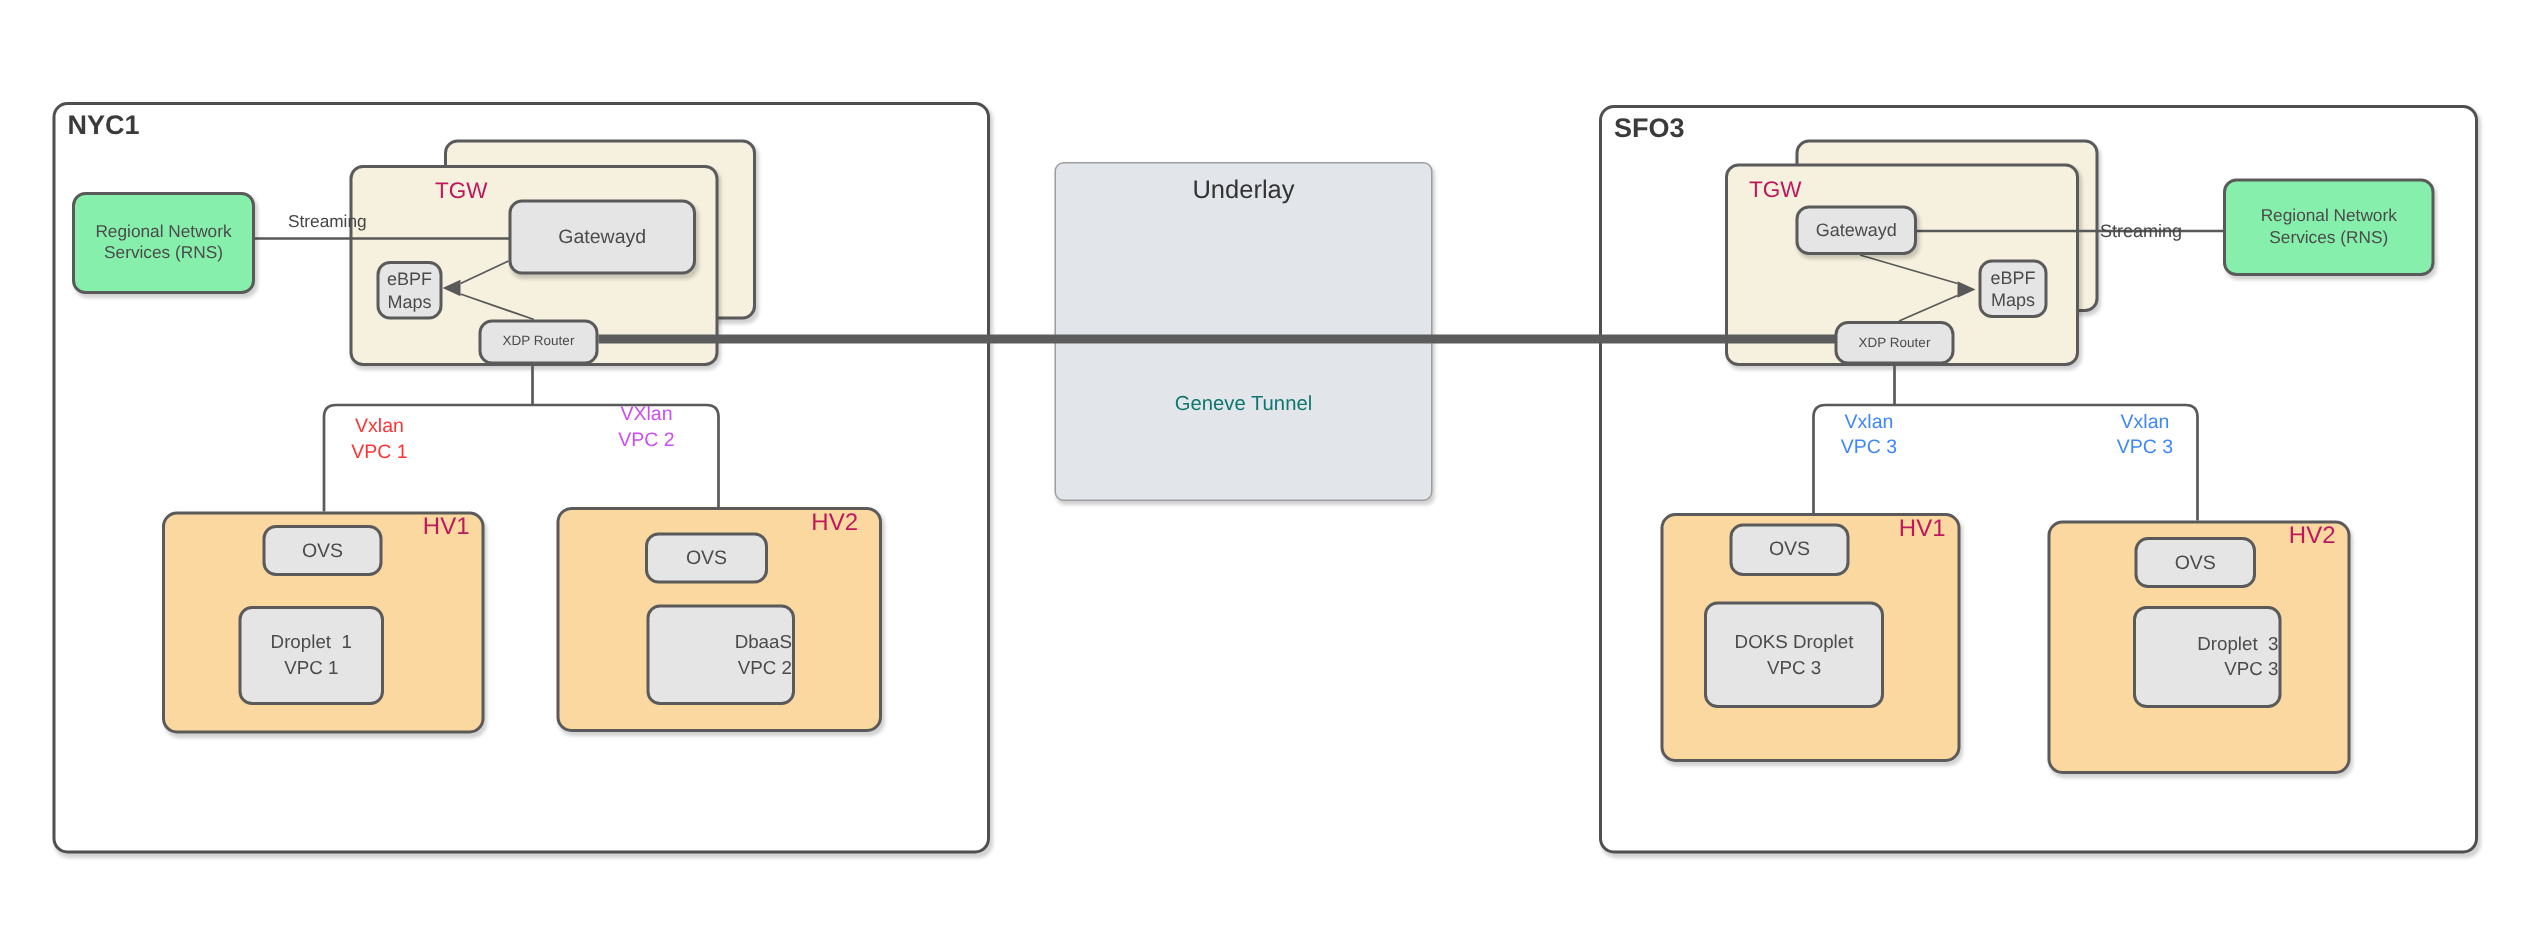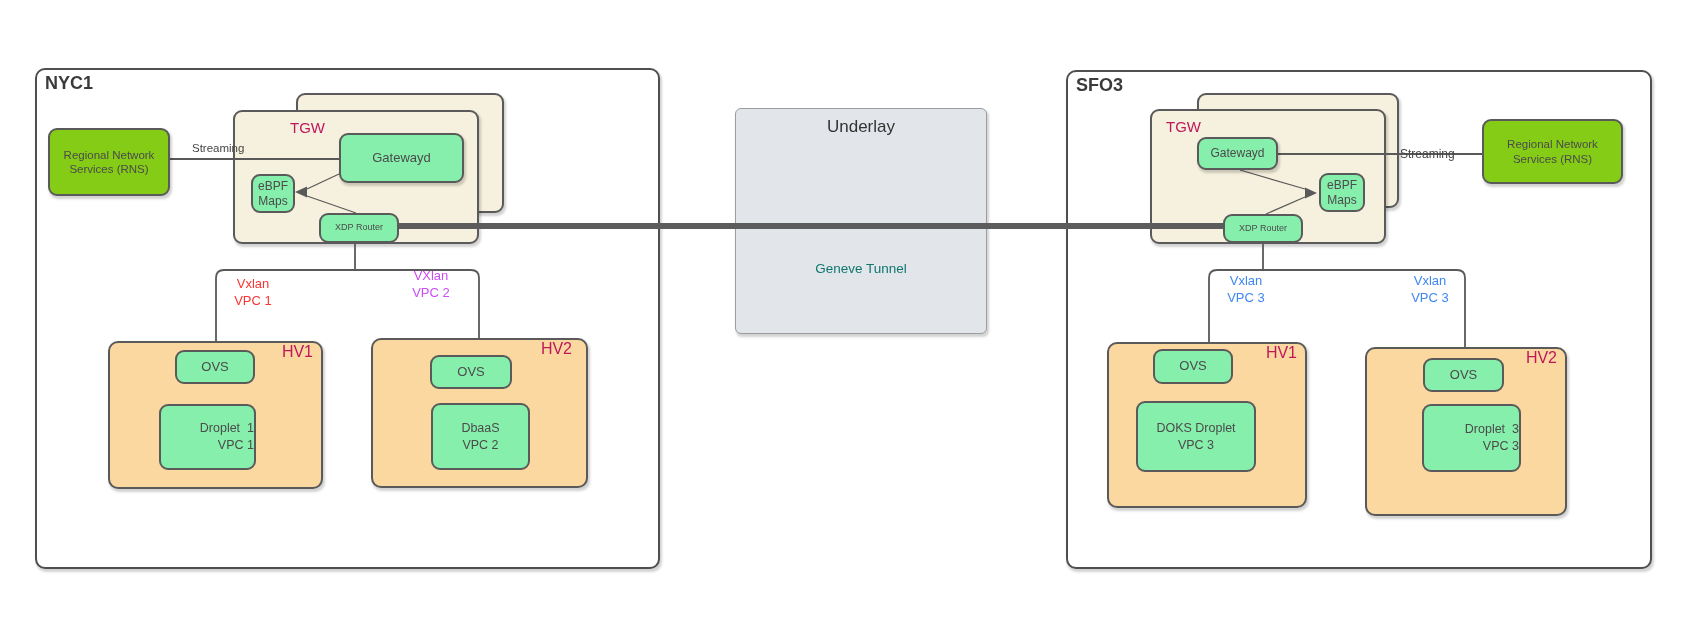--- a/index.html
+++ b/index.html
@@ -4,22 +4,22 @@
 <style>
   html,body{margin:0;padding:0;background:#ffffff;}
   body{font-family:"Liberation Sans", sans-serif;color:#4b4b4b;}
   #canvas{position:relative;width:1687px;height:627px;background:#ffffff;overflow:hidden;}
   .box{position:absolute;box-sizing:border-box;border:2px solid #5a5a5a;border-radius:9px;}
   .shadow{box-shadow:1.5px 2.5px 2.5px rgba(0,0,0,0.18);}
   .region{background:#ffffff;border:2.5px solid #4f4f4f;border-radius:10px;padding-left:47px;}
   .region-title{position:absolute;left:8px;top:3px;font-size:18px;font-weight:bold;color:#3b3b3b;}
   .tgw{background:#f6f1de;}
   .tgw-title{position:absolute;font-size:15px;color:#be185d;}
-  .node{background:#86efac;display:flex;align-items:center;justify-content:center;text-align:center;color:#4b4b4b;line-height:1.25;}
-  .rns{background:#84cc16;font-size:11.5px;padding:2px;}
+  .node{background:#e5e5e5;display:flex;align-items:center;justify-content:center;text-align:center;color:#4b4b4b;line-height:1.25;}
+  .rns{background:#86efac;font-size:11.5px;padding:2px;}
   .hv{background:#fbd8a0;border-radius:10px;}
   .hv-name{position:absolute;top:0;right:8px;font-size:16px;color:#be185d;}
   .underlay{background:#e2e6ea;border:1.5px solid #9b9ea1;border-radius:6px;}
   .underlay-title{position:absolute;top:8px;left:0;width:100%;text-align:center;font-size:17px;color:#333333;}
   .tunnel-label{position:absolute;top:152px;left:0;width:100%;text-align:center;font-size:13.5px;color:#0f766e;}
   .vxlan{position:absolute;width:80px;text-align:center;font-size:13px;line-height:1.32;}
   .streaming{position:absolute;font-size:11.5px;color:#454545;}
   .wl{white-space:pre-wrap;}
   svg{position:absolute;left:0;top:0;pointer-events:none;}
 </style>
@@ -38,21 +38,21 @@
   <div class="box tgw shadow" style="left:296px;top:93px;width:208px;height:120px;"></div>
   <div class="box tgw shadow" style="left:233px;top:110px;width:246px;height:134px;">
     <div class="tgw-title" style="left:55px;top:7px;">TGW</div>
   </div>
 
   <div class="box tgw shadow" style="left:1197px;top:93px;width:202px;height:115px;"></div>
   <div class="box tgw shadow" style="left:1150px;top:109px;width:236px;height:135px;">
     <div class="tgw-title" style="left:14px;top:7px;">TGW</div>
   </div>
 
-  <div class="box underlay shadow" style="left:735px;top:108px;width:252px;height:226px;">
+  <div class="box underlay shadow" style="left:703px;top:108px;width:252px;height:226px;">
     <div class="underlay-title">Underlay</div>
     <div class="tunnel-label">Geneve Tunnel</div>
   </div>
 
   <svg width="1687" height="627" viewBox="0 0 1687 627">
 
     <line x1="162" y1="159" x2="341" y2="159" stroke="#595959" stroke-width="1.8"></line>
     <line x1="1276" y1="154" x2="1484" y2="154" stroke="#595959" stroke-width="1.8"></line>
 
     <line x1="399" y1="226" x2="1225" y2="226" stroke="#5c5c5c" stroke-width="6"></line>
@@ -98,30 +98,30 @@
     <div>VPC 3</div>
   </div>
   <div class="vxlan" style="left: 1390px; top: 272px; color: rgb(63, 135, 245);">
     <div>Vxlan</div>
     <div>VPC 3</div>
   </div>
 
   <div class="box hv shadow" style="left:108px;top:341px;width:215px;height:148px;">
     <div class="hv-name">HV1</div>
     <div class="box node" style="left:65px;top:7px;width:80px;height:34px;font-size:13px;">OVS</div>
-    <div class="box node wl" style="left:49px;top:61px;width:97px;height:66px;font-size:12.5px;line-height:1.35;flex-direction:column;align-items:flex-end;">
+    <div class="box node wl" style="left:49px;top:61px;width:97px;height:66px;font-size:12.5px;line-height:1.35;flex-direction:column;">
       <div class="wl">Droplet  1</div>
       <div class="wl">VPC 1</div>
     </div>
   </div>
 
   <div class="box hv shadow" style="left:371px;top:338px;width:217px;height:150px;">
     <div class="hv-name" style="right:14px;">HV2</div>
     <div class="box node" style="left:57px;top:15px;width:82px;height:34px;font-size:13px;">OVS</div>
-    <div class="box node wl" style="left:58px;top:63px;width:99px;height:67px;font-size:12.5px;line-height:1.35;flex-direction:column;">
+    <div class="box node wl" style="left:58px;top:63px;width:99px;height:67px;font-size:12.5px;line-height:1.35;flex-direction:column;align-items:flex-end;">
       <div class="wl">DbaaS</div>
       <div class="wl">VPC 2</div>
     </div>
   </div>
 
   <div class="box hv shadow" style="left:1107px;top:342px;width:200px;height:166px;">
     <div class="hv-name">HV1</div>
     <div class="box node" style="left:44px;top:5px;width:80px;height:35px;font-size:13px;">OVS</div>
     <div class="box node wl" style="left:27px;top:57px;width:120px;height:71px;font-size:12.5px;line-height:1.35;flex-direction:column;">
       <div class="wl">DOKS Droplet</div>

